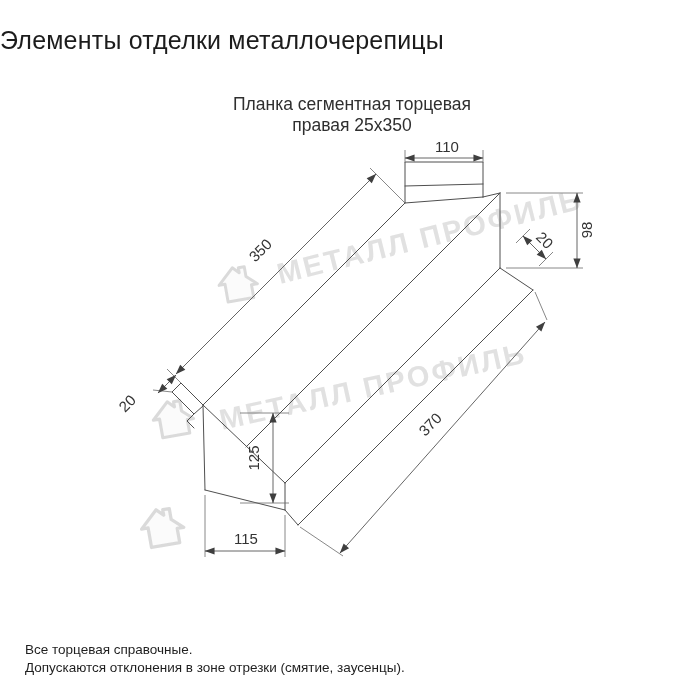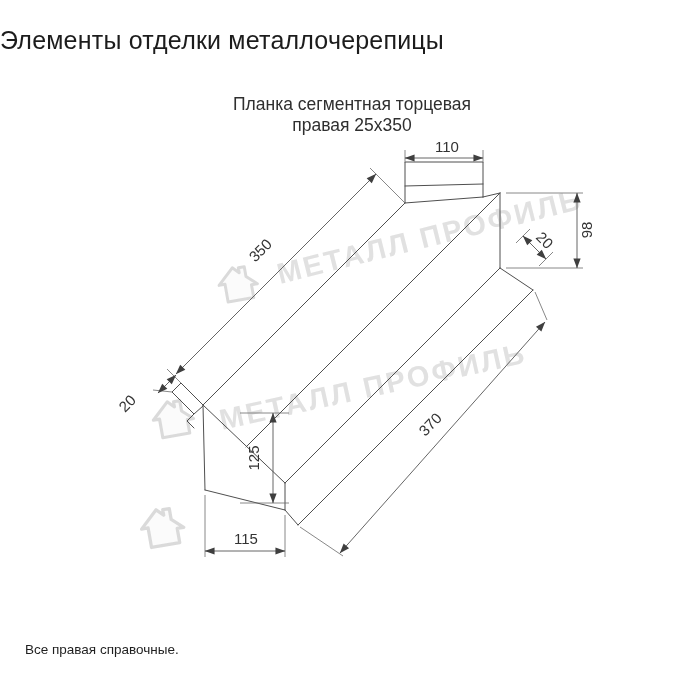--- a/index.html
+++ b/index.html
@@ -140,14 +140,15 @@
 
   <g>
     <line class="extln" x1="300" y1="527" x2="343" y2="556"></line>
     <line class="extln" x1="535" y1="292" x2="547" y2="320"></line>
     <line class="dimln" x1="340" y1="553" x2="545" y2="322" marker-start="url(#arw)" marker-end="url(#arw)"></line>
     <text class="dim" transform="translate(434,428) rotate(-46)" text-anchor="middle">370</text>
   </g>
 </svg>
 
 <div class="notes">
-  <div>Все правая справочные.</div>
+  <div>Все торцевая справочные.</div>
+  <div>Допускаются отклонения в зоне отрезки (смятие, заусенцы).</div>
 </div>
 
 </body></html>

